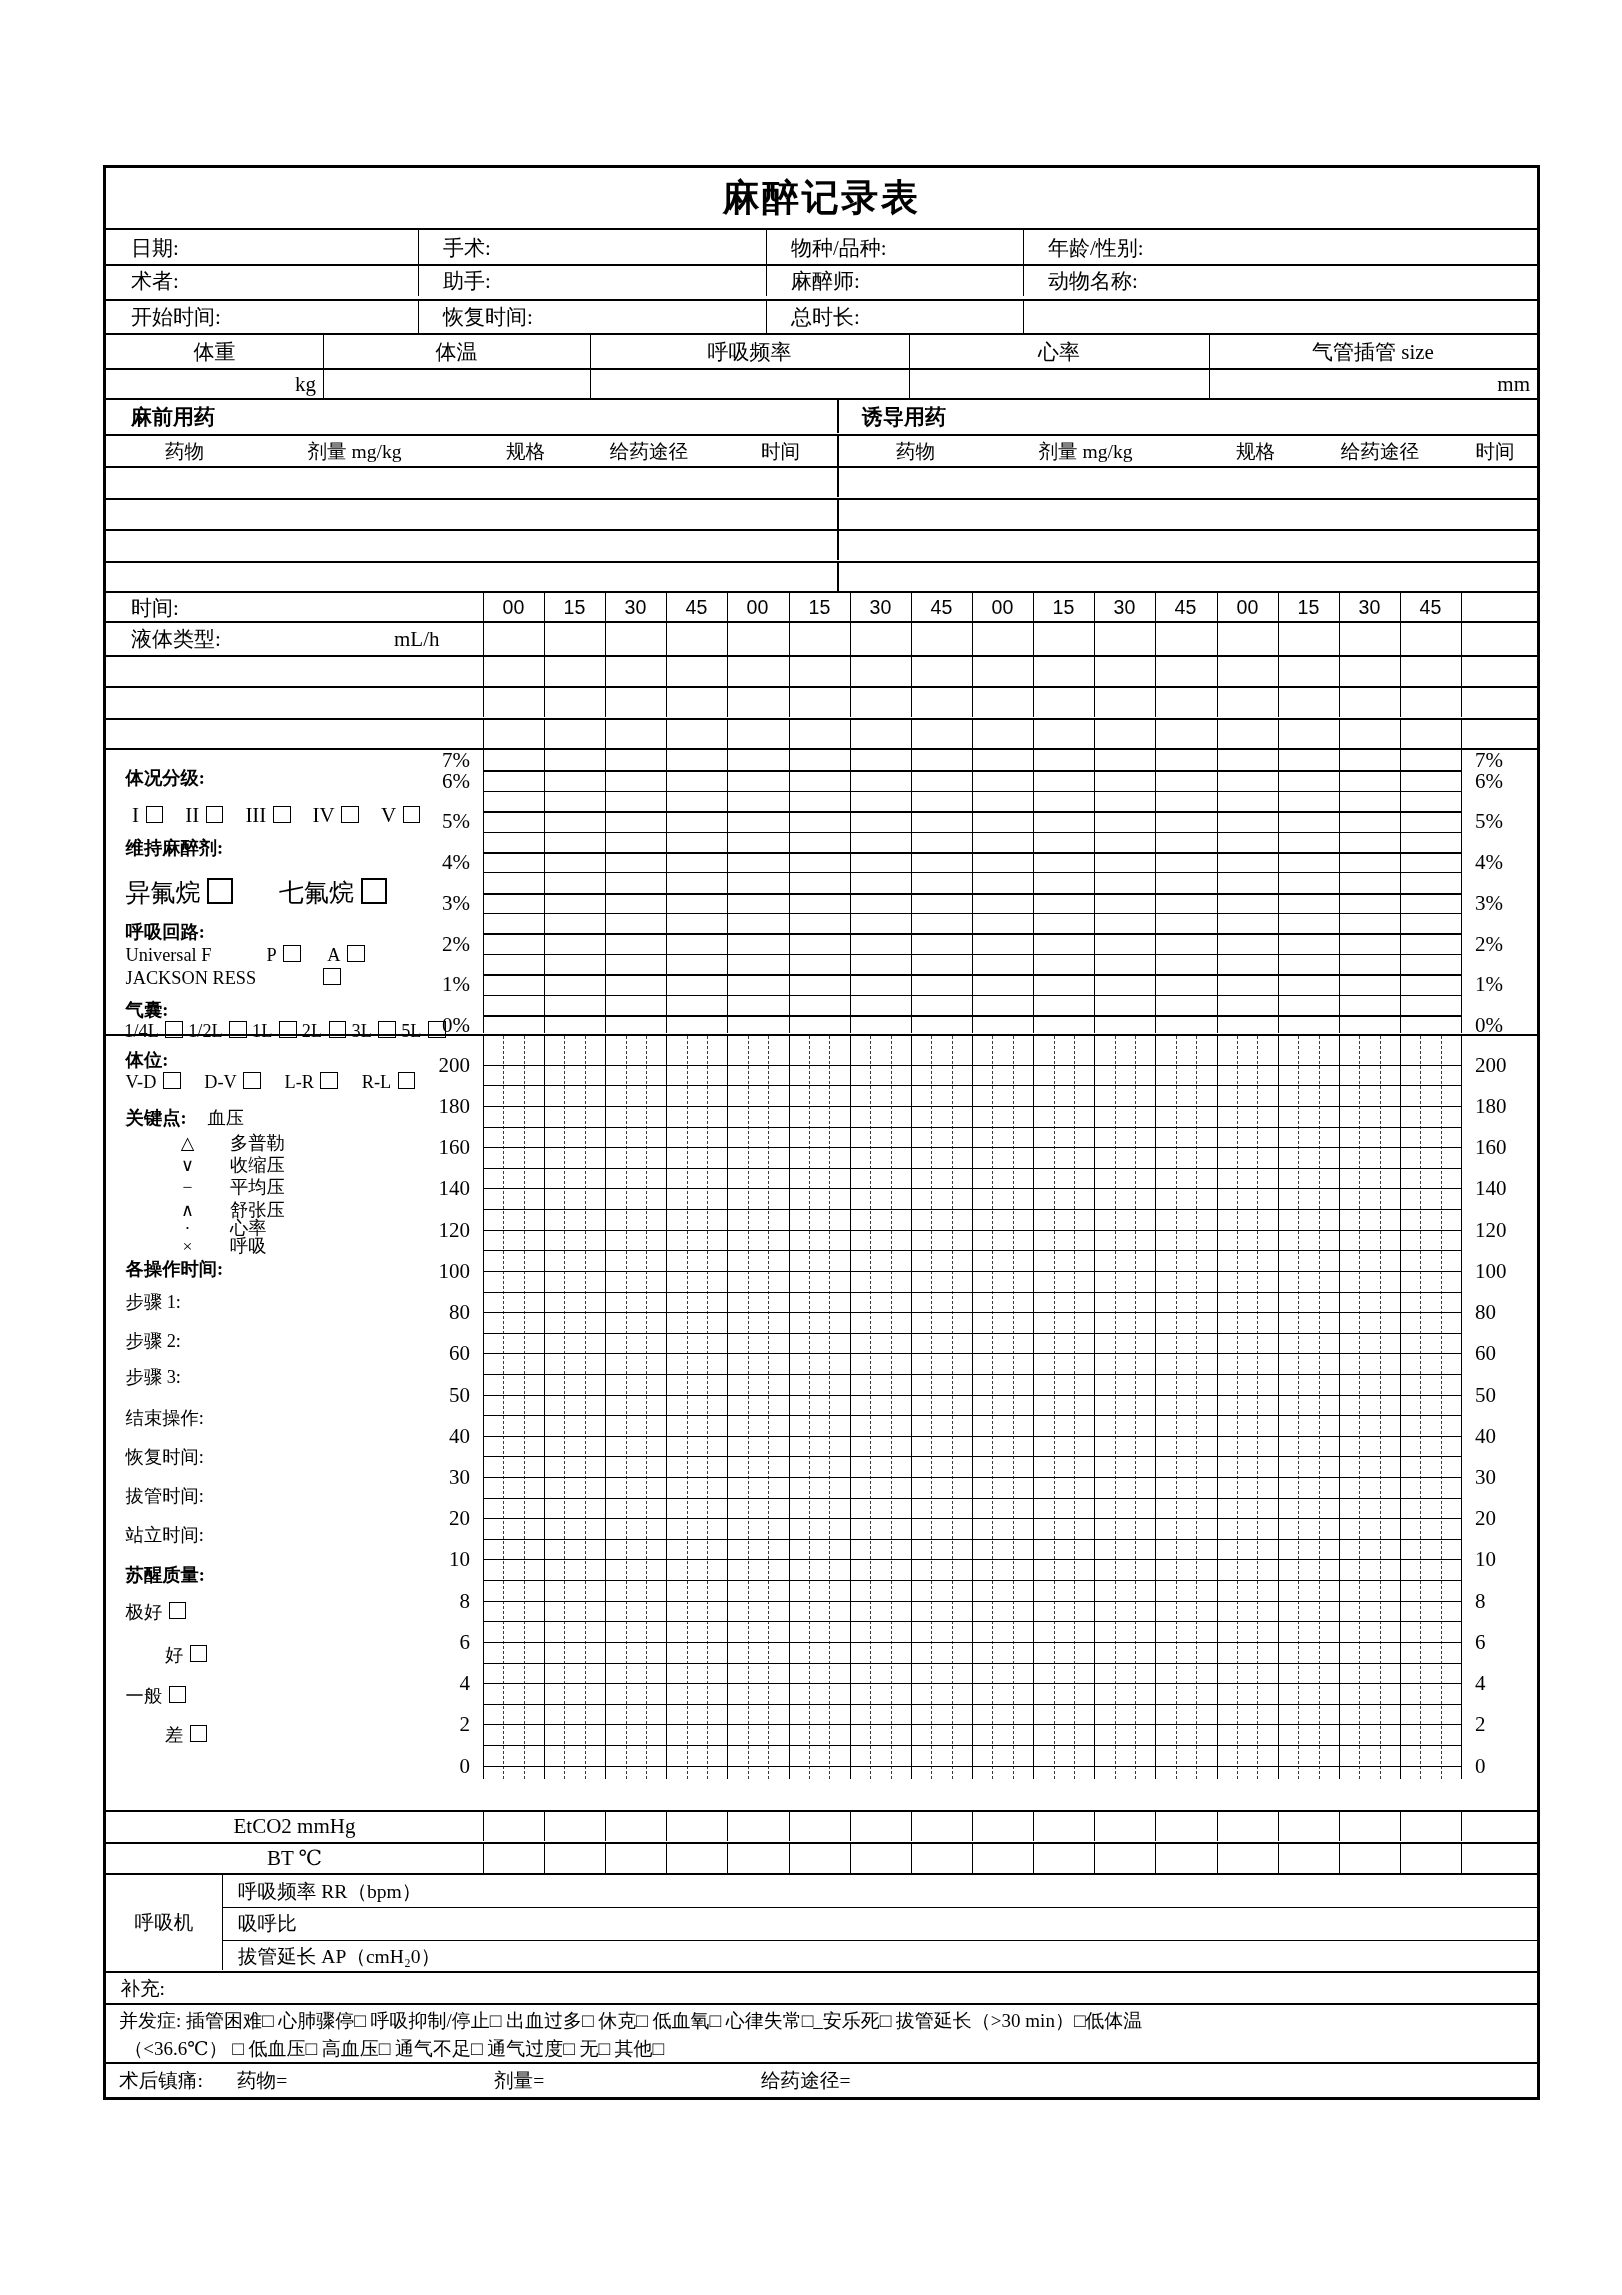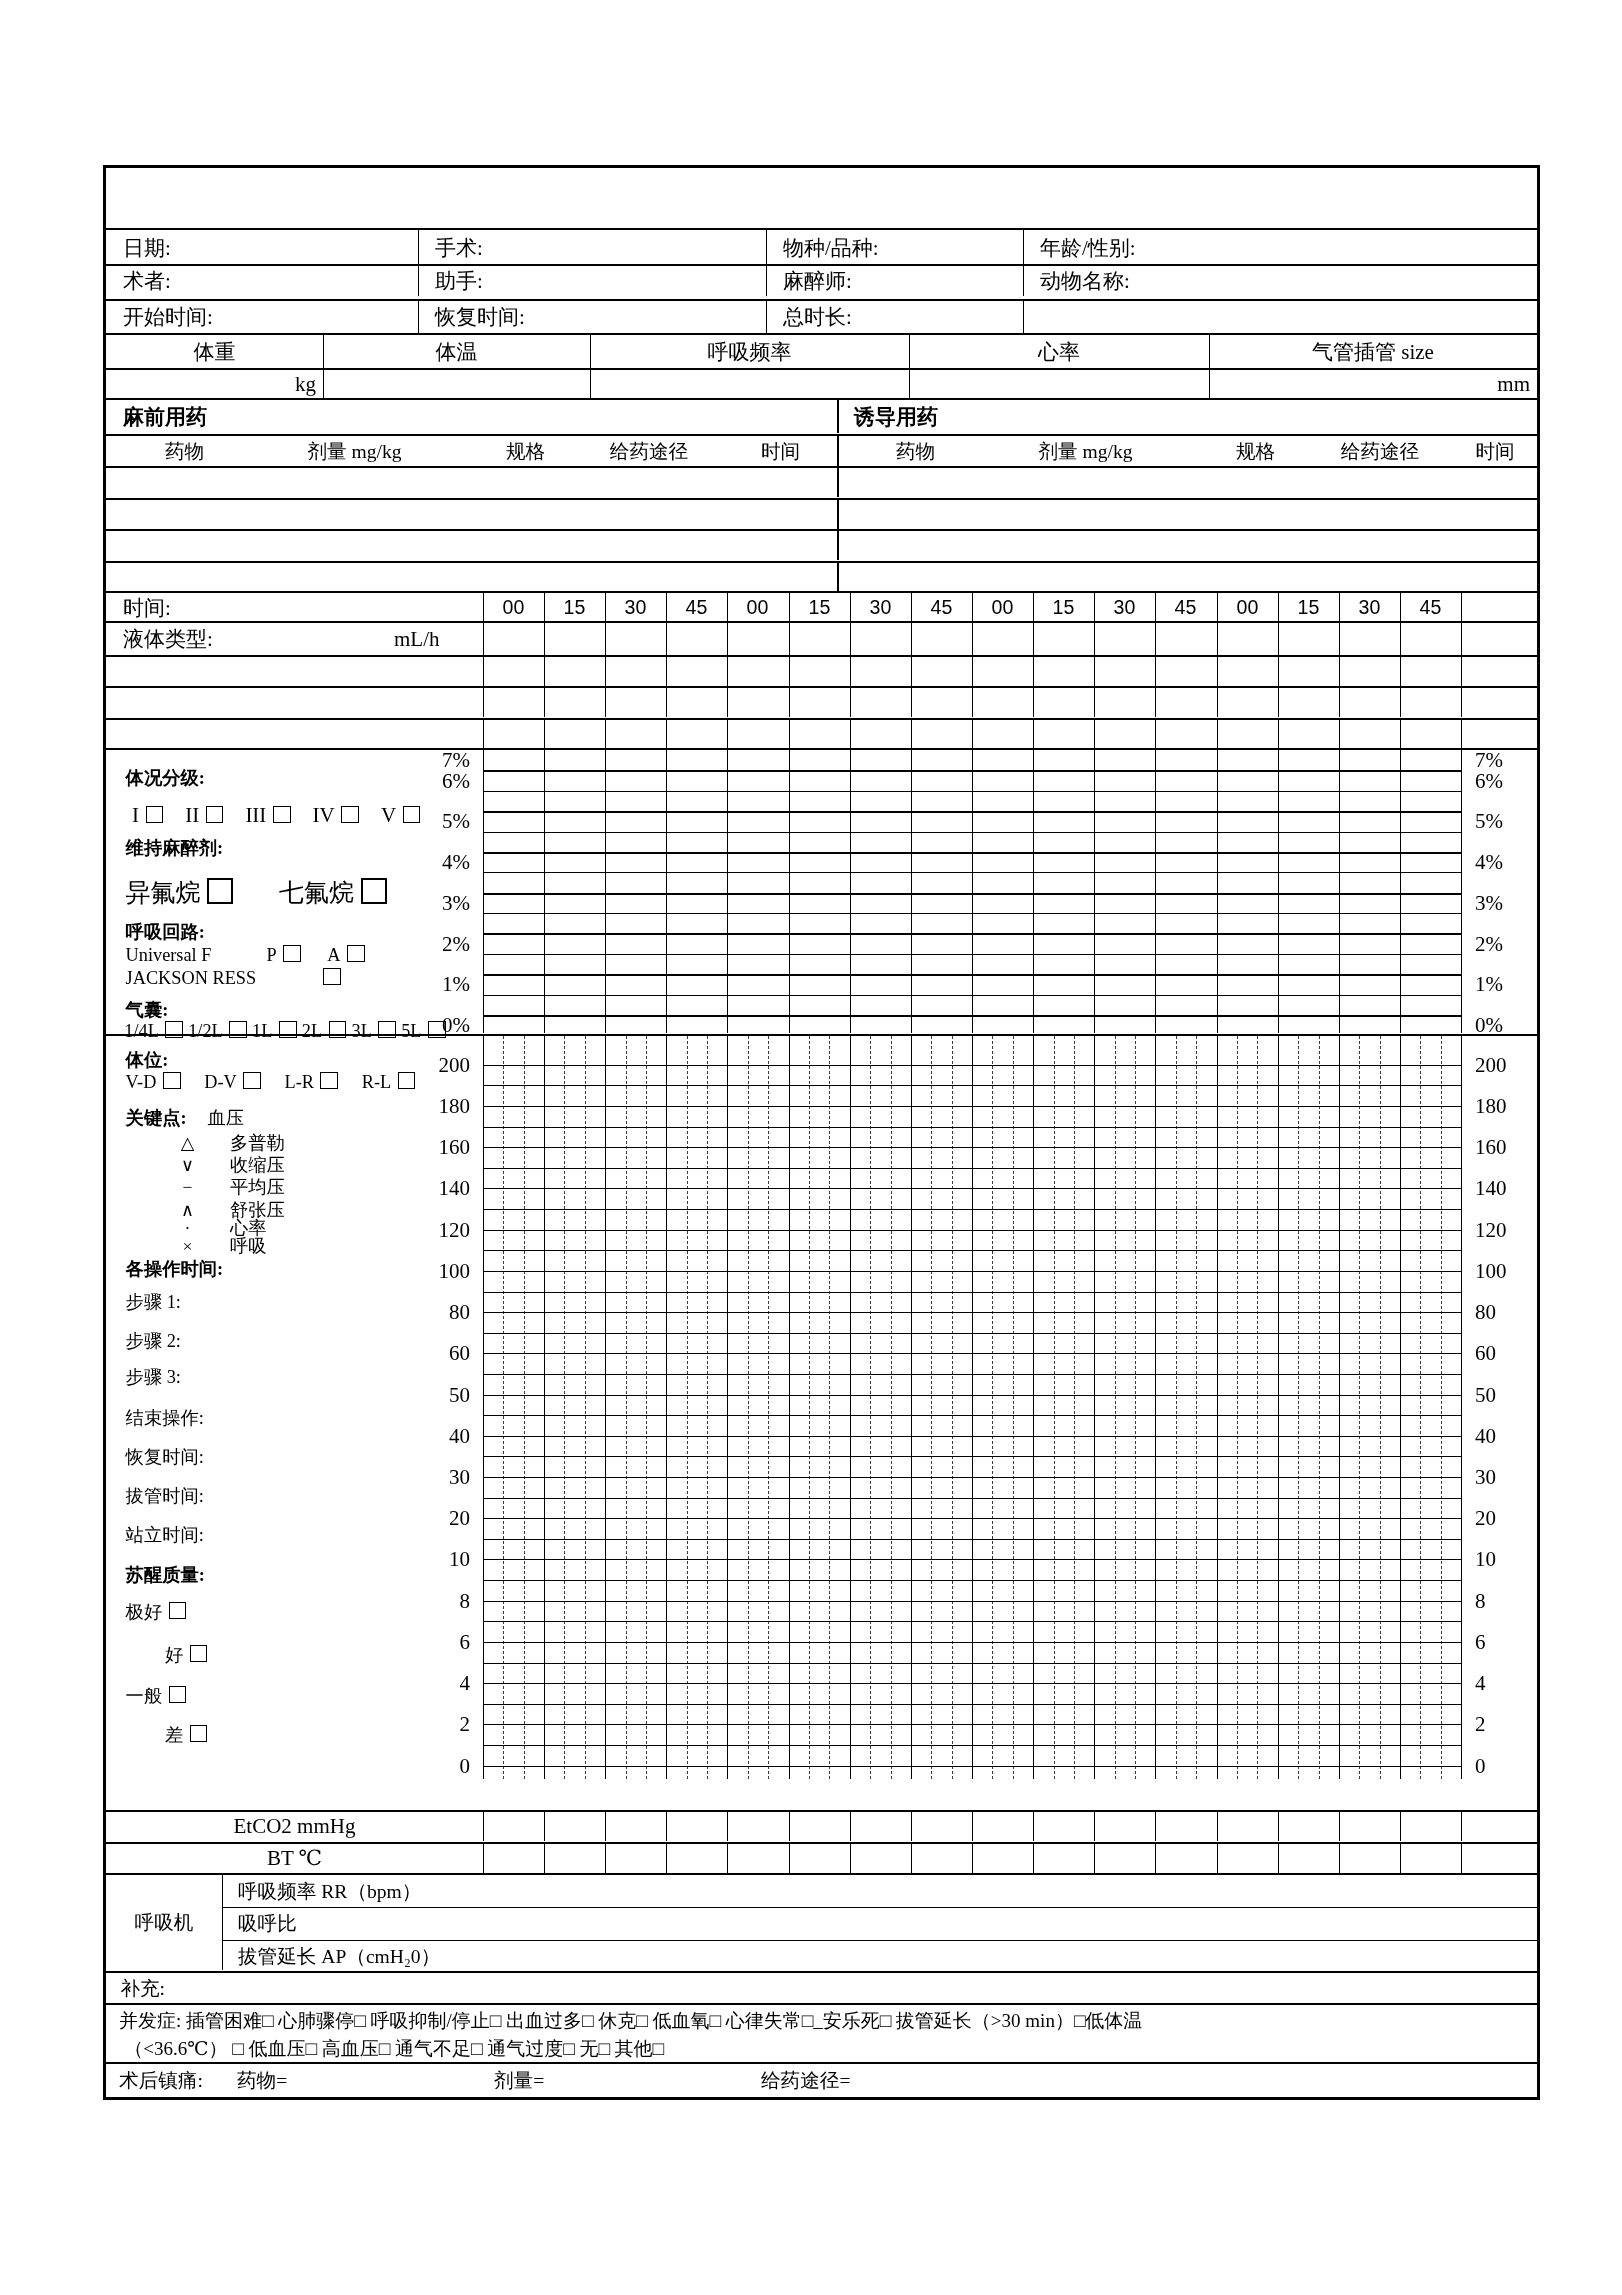--- a/index.html
+++ b/index.html
@@ -3,21 +3,21 @@
 <meta charset="utf-8">
 <style>
   html,body{margin:0;padding:0;background:#fff;}
   .page{position:relative;width:1623px;height:2295px;background:#ffffff;overflow:hidden;
         font-family:"Liberation Serif","DejaVu Serif",serif;color:#000;}
   .form{position:absolute;left:103px;top:165px;width:1431px;height:1929px;border:3.3px solid #000;box-sizing:content-box;}
   .row{position:absolute;left:0;width:1431px;border-top:2px solid #000;box-sizing:border-box;}
   .row.first{border-top:none;}
   .row.bt4{border-top-width:2.6px;}
   .cell-label{position:absolute;top:0;height:100%;display:flex;align-items:center;font-size:21px;}
-  .pad{padding-left:17px;}
+  .pad{padding-left:17px;margin-left:8px;}
   .vline{position:absolute;top:0;width:0;height:100%;border-left:1.6px solid #000;}
   .vline.thickv{border-left-width:2px;}
   .hline{position:absolute;left:0;height:0;border-top:1.3px solid #000;}
   .title{width:100%;height:100%;display:flex;align-items:center;justify-content:center;
          font-size:37px;font-weight:bold;letter-spacing:2.6px;}
   .center{justify-content:center;width:100%;}
   .right{justify-content:flex-end;}
   .bold{font-weight:bold;}
   .cb{display:inline-block;width:15.7px;height:15.7px;border:1.6px solid #000;margin-left:6.5px;vertical-align:-1.3px;}
   .cb.big{width:22px;height:22px;border-width:2px;vertical-align:-2.6px;}
@@ -28,20 +28,23 @@
   .scale-left{right:1067px;text-align:right;} 
   .scale-right{left:1369px;text-align:left;}
   .dash{position:absolute;top:0;width:0;height:100%;border-left:1.3px dashed #3a3a3a;}
 </style>
 </head>
 <body>
 
 <div class="page">
  <div class="form">
 
+  <div class="row first" style="top:0;height:60px;">
+    <div class="title">麻醉记录表</div>
+  </div>
 
   <div class="row bt4" style="top:60px;height:37px;">
     <div class="vline" style="left:312px"></div>
         <div class="vline" style="left:660px"></div>
         <div class="vline" style="left:917px"></div>
     <div class="cell-label pad" style="left:0;width:312px">日期:</div>
     <div class="cell-label pad" style="left:312px;width:347px">手术:</div>
     <div class="cell-label pad" style="left:660px;width:257px">物种/品种:</div>
     <div class="cell-label pad" style="left:917px;width:514px">年龄/性别:</div>
   </div>

